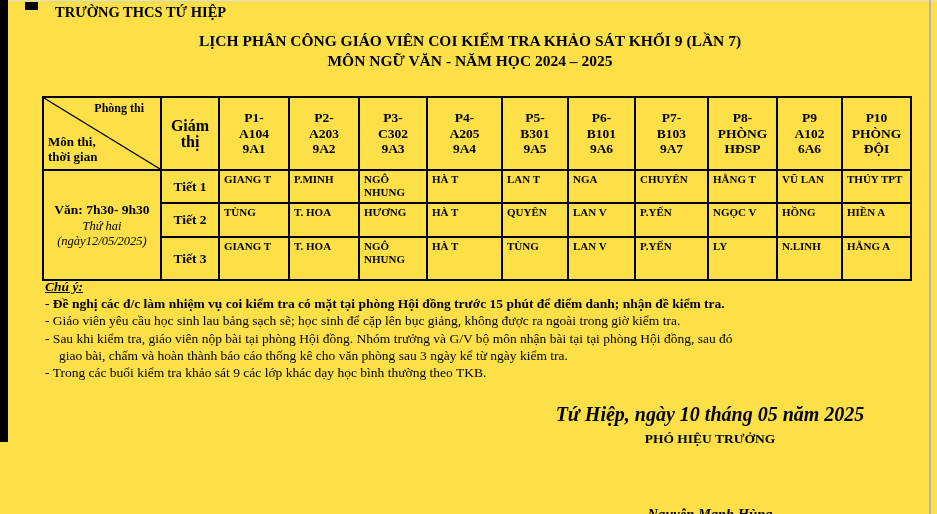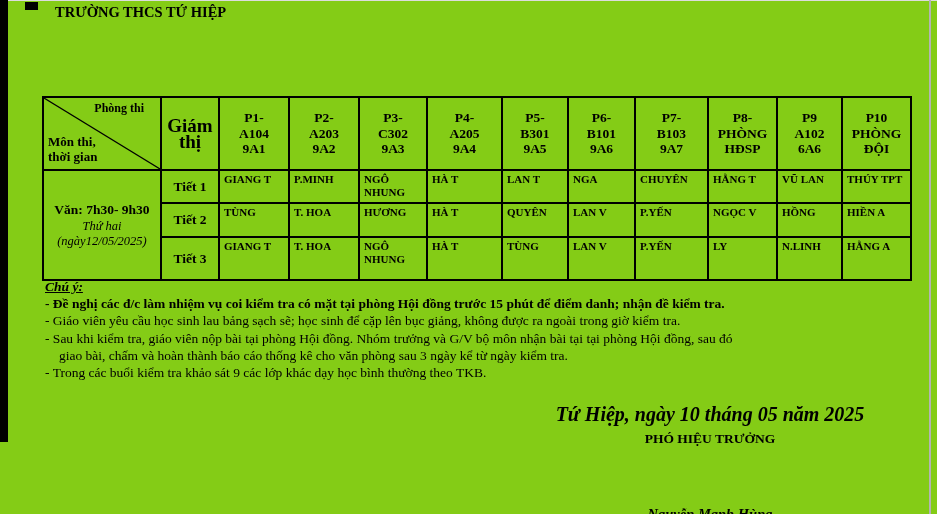--- a/index.html
+++ b/index.html
@@ -1,17 +1,17 @@
 <!DOCTYPE html>
 <html><head>
 <meta charset="utf-8">
 <style>
   html,body { margin:0; padding:0; background:#f2f2f2; }
   .page {
-    position:relative; width:937px; height:514px; background:#84cc16;
+    position:relative; width:937px; height:514px; background:#fde047;
     font-family:"Liberation Serif", serif; color:#000; overflow:hidden;
   }
   
   .strip-left { position:absolute; left:0; top:0; width:8px; height:442px; background:#000; }
   .mark-top   { position:absolute; left:25px; top:2px; width:13px; height:8px; background:#000; }
   .line-right { position:absolute; left:929px; top:0; width:2px; height:514px; background:#b4b4b4; }
   .line-top   { position:absolute; left:0; top:0; width:937px; height:1px; background:#dcdcdc; }
 
   .school { position:absolute; left:55px; top:4px; font-weight:bold; font-size:14.5px; }
   .title-block { position:absolute; left:40px; top:31px; width:860px; text-align:center;
@@ -22,21 +22,21 @@
     border-collapse:collapse; table-layout:fixed;
   }
   table.schedule td { border:2px solid #000; overflow:hidden; }
 
   .corner-cell { position:relative; padding:0; }
   .corner-svg { position:absolute; left:0; top:0; width:100%; height:100%; }
   .corner-top { position:absolute; top:3px; right:16px; font-weight:bold; font-size:12px; }
   .corner-bottom { position:absolute; bottom:5px; left:4px; font-weight:bold; font-size:13px;
                    line-height:15px; white-space:pre-line; text-align:left; }
 
-  .supervisor-cell { font-weight:bold; font-size:19px; text-align:center; vertical-align:middle;
+  .supervisor-cell { font-weight:bold; font-size:16px; text-align:center; vertical-align:middle;
                      white-space:pre-line; line-height:16px; }
   .room-cell { font-weight:bold; font-size:13.5px; text-align:center; vertical-align:middle;
                white-space:pre-line; line-height:15.5px; padding:1px 0; }
 
   .session-cell { text-align:center; vertical-align:middle; }
   .session-subject { font-weight:bold; font-size:13.5px; }
   .session-day  { font-style:italic; font-size:12.5px; margin-top:1px; }
   .session-date { font-style:italic; font-size:12.5px; }
 
   .period-cell { font-weight:bold; font-size:13.5px; text-align:center; vertical-align:middle;margin-top:24px; }
@@ -59,20 +59,24 @@
 
 <div class="page">
 
   <div class="line-top"></div>
   <div class="strip-left"></div>
   <div class="mark-top"></div>
   <div class="line-right"></div>
 
   <div class="school">TRƯỜNG THCS TỨ HIỆP</div>
 
+  <div class="title-block">
+    <div>LỊCH PHÂN CÔNG GIÁO VIÊN COI KIỂM TRA KHẢO SÁT KHỐI 9 (LẦN 7)</div>
+    <div>MÔN NGỮ VĂN - NĂM HỌC 2024 – 2025</div>
+  </div>
 
   <table class="schedule">
     <colgroup>
       <col style="width:118px">
         <col style="width:58px">
         <col style="width:70px">
         <col style="width:70px">
       <col style="width:68px">
         <col style="width:75px">
         <col style="width:66px">

